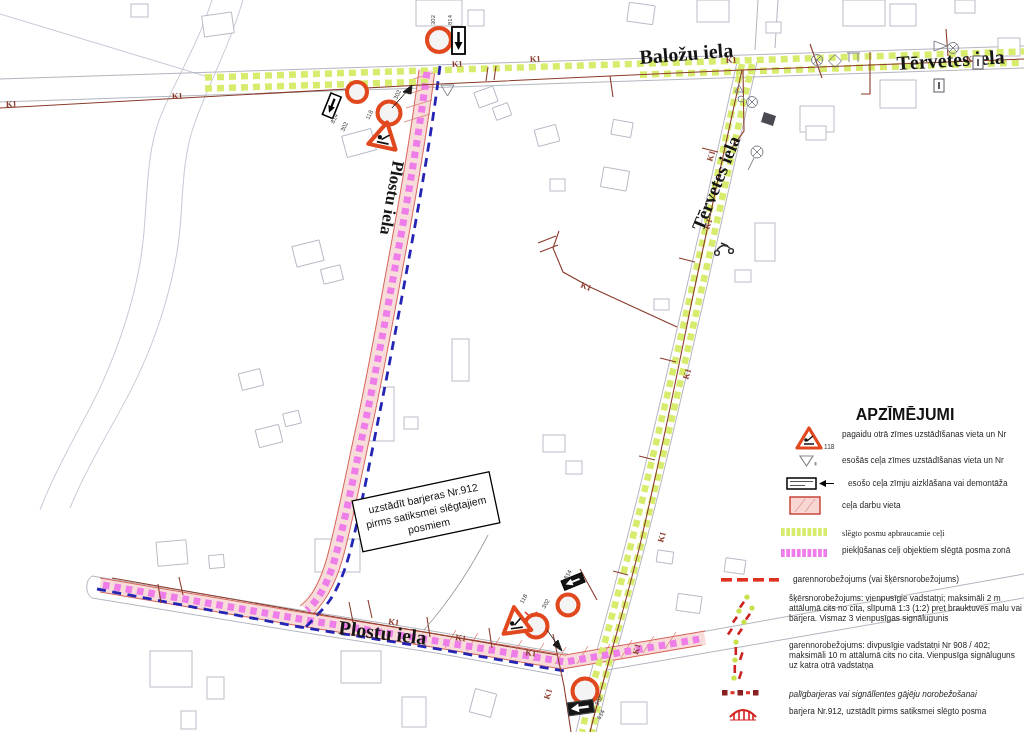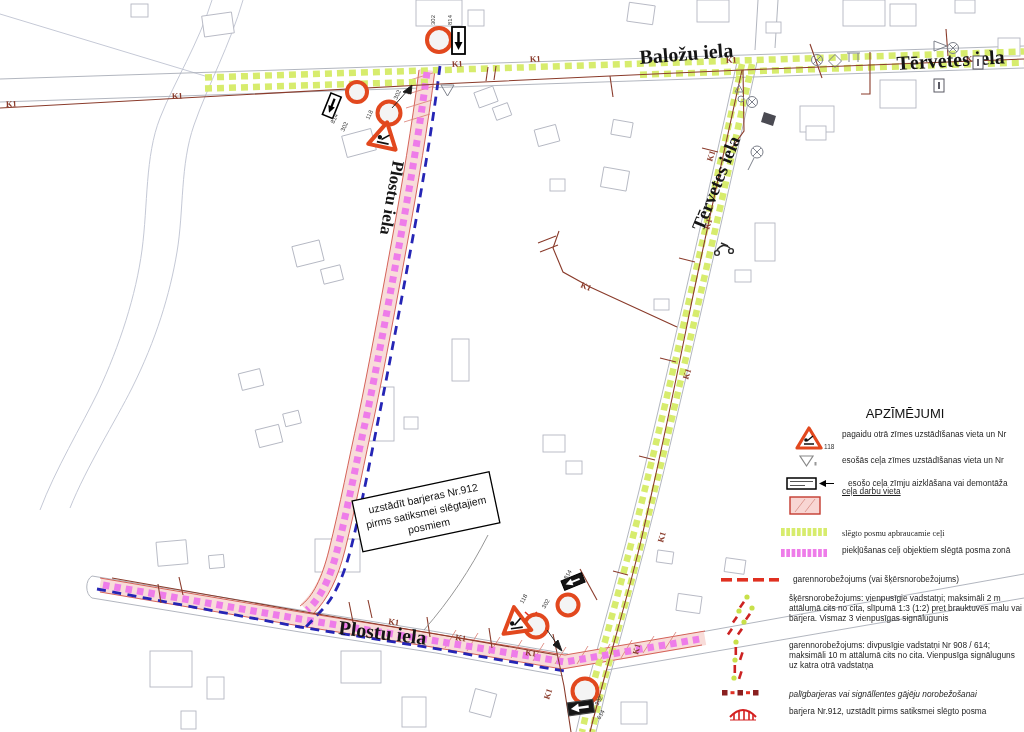--- a/index.html
+++ b/index.html
@@ -6,21 +6,21 @@
   .stage{position:relative;width:1024px;height:732px;background:#fff;overflow:hidden;
          font-family:"Liberation Sans",sans-serif;}
   .stage svg{position:absolute;left:0;top:0;}
   .street-label{font-family:"Liberation Serif",serif;font-weight:bold;fill:#151515;}
   .k1{font-family:"Liberation Serif",serif;font-size:8.5px;fill:#8a3b2b;font-weight:bold;}
   .signlab{font-family:"Liberation Sans",sans-serif;font-size:6px;fill:#3c3c3c;}
   .notetxt{font-family:"Liberation Sans",sans-serif;font-size:10.5px;fill:#111;}
   
   .legend{position:absolute;left:0;top:0;width:1024px;height:732px;pointer-events:none;}
   .lg-title{position:absolute;left:790px;top:406px;width:230px;text-align:center;
-            font-size:13px;font-weight:normal;color:#111;}
+            font-size:16px;font-weight:bold;color:#111;}
   .lg-text{position:absolute;font-size:8.3px;line-height:9.8px;color:#1f1f1f;}
   .lg-icon{position:absolute;}
   .lg-badge{position:absolute;font-size:6.5px;color:#333;}
   .t16{left:842px;width:182px;}
   .t711{width:236px;}
 </style>
 </head>
 <body>
 
 <div class="stage">
@@ -342,21 +342,21 @@
         </svg>
   </div>
   <div class="lg-text t16" style="top:479px;margin-left:6px;">esošo ceļa zīmju aizklāšana vai demontāža</div>
 
   <div class="lg-icon" style="left:789px;top:496px;">
     <svg width="32" height="19">
           <rect x="1" y="1" width="30" height="17" fill="#f8d6d3" stroke="#c43b30" stroke-width="1.4"></rect>
           <path d="M6,16 L16,3 M16,16 L26,3" stroke="#dd9a92" stroke-width="1"></path>
         </svg>
   </div>
-  <div class="lg-text t16" style="top:487px;text-decoration:underline;">ceļa darbu vieta</div>
+  <div class="lg-text t16" style="top:501px;">ceļa darbu vieta</div>
 
   <div class="lg-icon" style="left:781px;top:527px;">
     <svg width="46" height="10">
           <g fill="#d7ec6d">
             <rect x="0" y="1" width="3.7" height="8"></rect>
             <rect x="5.3" y="1" width="3.7" height="8"></rect>
             <rect x="10.6" y="1" width="3.7" height="8"></rect>
             <rect x="15.9" y="1" width="3.7" height="8"></rect>
             <rect x="21.2" y="1" width="3.7" height="8"></rect>
             <rect x="26.5" y="1" width="3.7" height="8"></rect>
@@ -424,21 +424,21 @@
             <circle cx="7" cy="40" r="2.6"></circle>
           </g>
       <g fill="#cc2222">
             <rect x="7.5" y="9" width="2.6" height="8"></rect>
             <rect x="6.5" y="27" width="2.6" height="8"></rect>
             <rect x="13" y="14" width="2.6" height="8" transform="rotate(18 14 18)"></rect>
             <rect x="12" y="33" width="2.6" height="8" transform="rotate(18 13 37)"></rect>
           </g>
     </svg>
   </div>
-  <div class="lg-text t711" style="left:789px;top:641px;">garennorobežojums: divpusīgie vadstatņi Nr 908 / 614; maksimāli 10 m attālumā cits no cita. Vienpusīga signāluguns uz katra otrā vadstatņa</div>
+  <div class="lg-text t711" style="left:789px;top:641px;">garennorobežojums: divpusīgie vadstatņi Nr 908 / 402; maksimāli 10 m attālumā cits no cita. Vienpusīga signāluguns uz katra otrā vadstatņa</div>
 
   <div class="lg-icon" style="left:722px;top:688px;">
     <svg width="40" height="10">
           <rect x="0" y="2" width="5.5" height="5.5" fill="#8a1f1f"></rect>
           <rect x="8.5" y="3.2" width="4" height="3" fill="#e03226"></rect>
           <rect x="15.5" y="2" width="5.5" height="5.5" fill="#8a1f1f"></rect>
           <rect x="24" y="3.2" width="4" height="3" fill="#e03226"></rect>
           <rect x="31" y="2" width="5.5" height="5.5" fill="#8a1f1f"></rect>
         </svg>
   </div>

